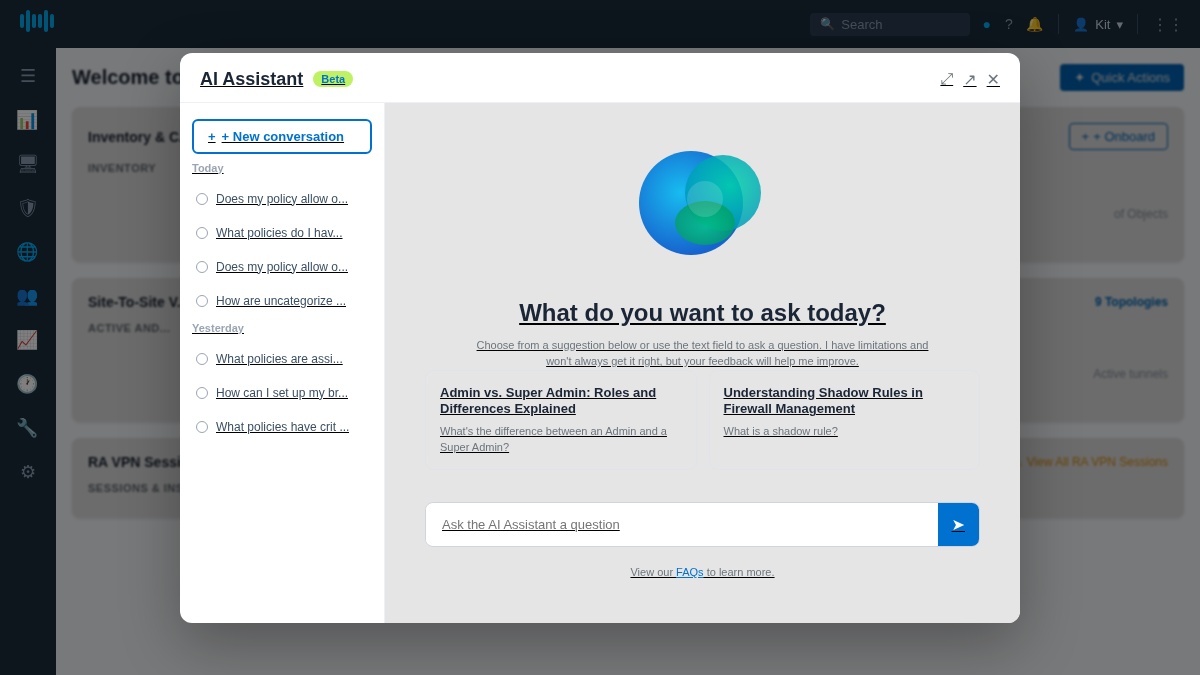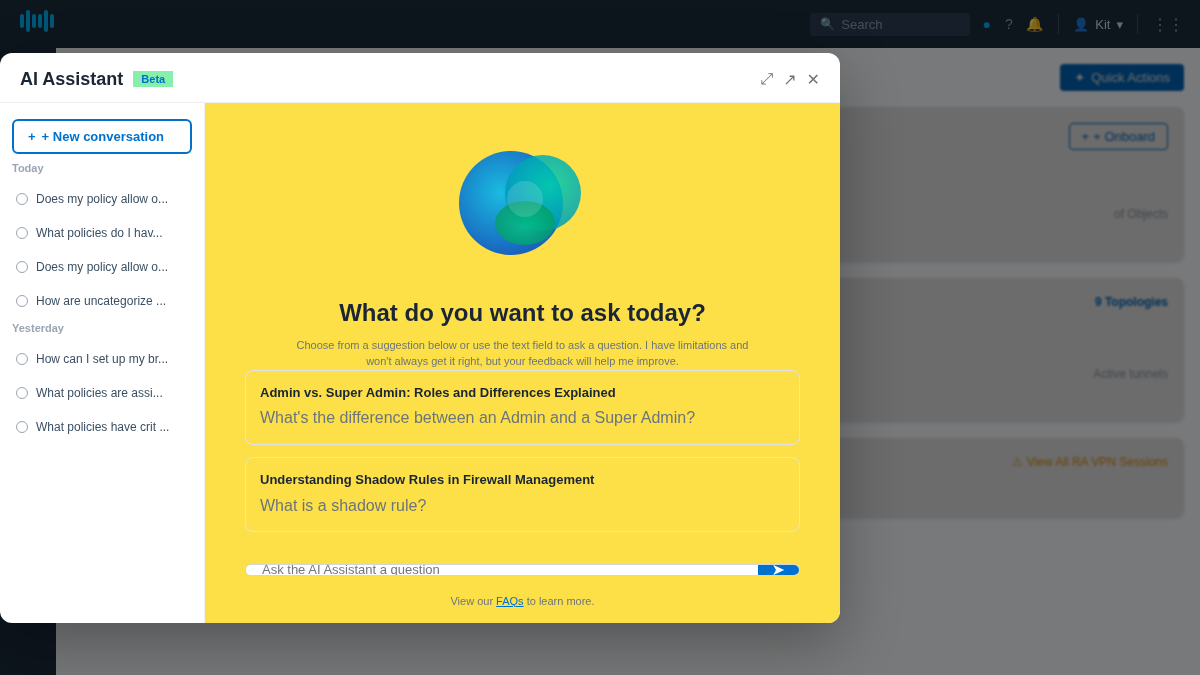--- a/index.html
+++ b/index.html
@@ -207,21 +207,23 @@
       gap: 4px;
     }
 
     
     .modal-overlay {
       position: absolute;
       inset: 0;
       background: rgba(0, 0, 0, 0.5);
       display: flex;
       align-items: center;
+      justify-content: center;
       z-index: 100;
+      text-decoration: underline;
     }
 
     .modal {
       background: white;
       border-radius: 12px;
       width: 840px;
       height: 570px;
       display: flex;
       flex-direction: column;
       overflow: hidden;
@@ -237,23 +239,23 @@
       flex-shrink: 0;
     }
 
     .modal-title {
       font-size: 18px;
       font-weight: 600;
       color: #1a2535;
     }
 
     .beta-badge {
-      background: #86efac;
+      background: #bef264;
       color: #0071ce;
-      border-radius: 0;
+      border-radius: 8px;
       padding: 2px 8px;
       font-size: 11px;
       font-weight: 600;
     }
 
     .modal-header-spacer { flex: 1; }
 
     .modal-header-actions {
       display: flex;
       gap: 10px;
@@ -332,21 +334,21 @@
       white-space: nowrap;
     }
 
     
     .right-panel {
       flex: 1;
       display: flex;
       flex-direction: column;
       align-items: center;
       padding: 20px 40px 16px;
-      background: #fde047;
+      background: #e5e5e5;
       overflow: hidden;
     }
 
     .ai-logo-wrapper {
       width: 160px;
       height: 160px;
       flex-shrink: 0;
       position: relative;
       margin-bottom: 16px;
     }
@@ -371,41 +373,40 @@
       text-align: center;
       line-height: 1.5;
       max-width: 480px;
     }
 
     .suggestion-cards {
       display: flex;
       gap: 12px;
       width: 100%;
       margin-bottom: 32px;
-      flex-direction: column;
     }
 
     .suggestion-card {
       flex: 1;
       border: 1px solid #e0e4ea;
       border-radius: 8px;
       padding: 14px;
       cursor: pointer;
     }
 
     .suggestion-card-title {
       font-size: 13px;
       font-weight: 600;
       color: #1a2535;
       margin-bottom: 6px;
       line-height: 1.3;
     }
 
     .suggestion-card-desc {
-      font-size: 16px;
+      font-size: 11px;
       color: #6c757d;
       line-height: 1.4;
     }
 
     .chat-input-wrapper {
       width: 100%;
       display: flex;
       align-items: center;
       border: 1.5px solid #d0d5dd;
       border-radius: 8px;
@@ -587,25 +588,25 @@
           <span class="conv-item-text">Does my policy allow o...</span>
         </div>
         <div class="conv-item">
           <div class="conv-dot"></div>
           <span class="conv-item-text">How are uncategorize ...</span>
         </div>
 
         <div class="conv-group-label">Yesterday</div>
         <div class="conv-item">
           <div class="conv-dot"></div>
-          <span class="conv-item-text">How can I set up my br...</span>
+          <span class="conv-item-text">What policies are assi...</span>
         </div>
         <div class="conv-item">
           <div class="conv-dot"></div>
-          <span class="conv-item-text">What policies are assi...</span>
+          <span class="conv-item-text">How can I set up my br...</span>
         </div>
         <div class="conv-item">
           <div class="conv-dot"></div>
           <span class="conv-item-text">What policies have crit ...</span>
         </div>
       </div>
 
       <div class="right-panel">
 
         <div class="ai-logo-wrapper">

